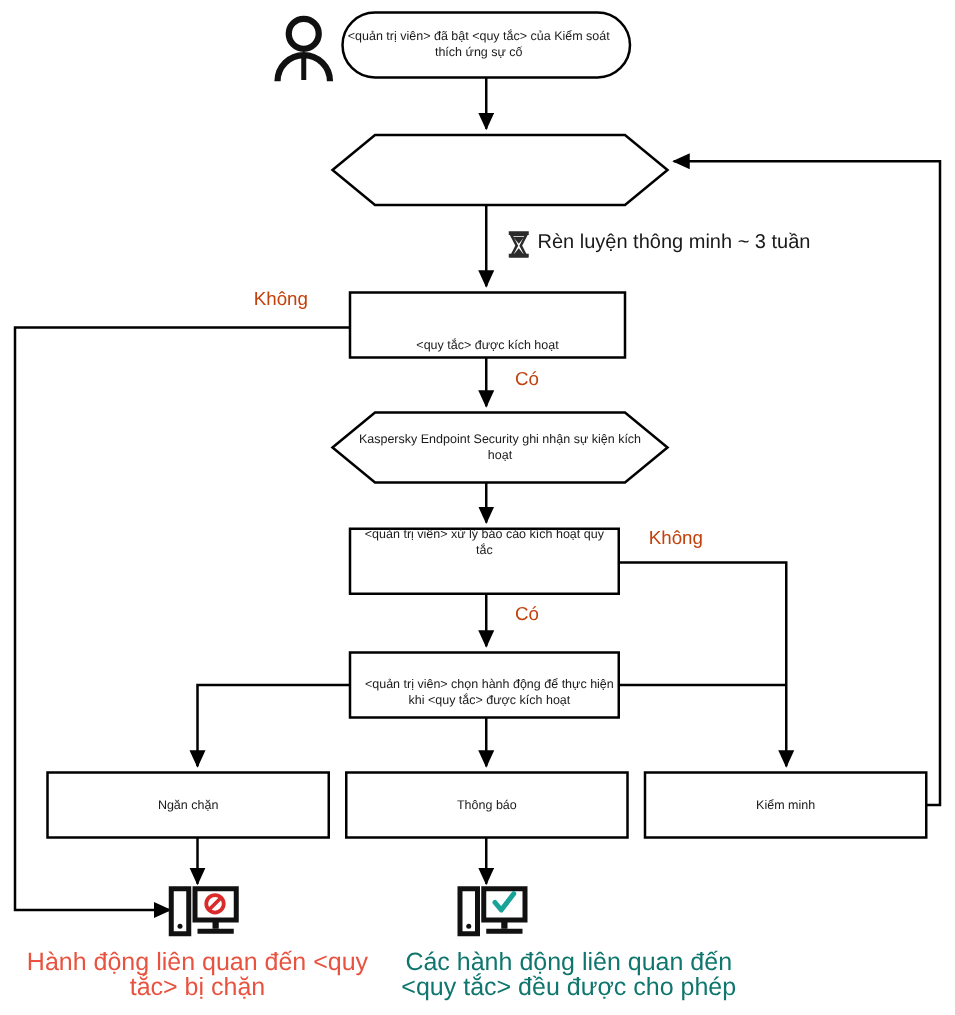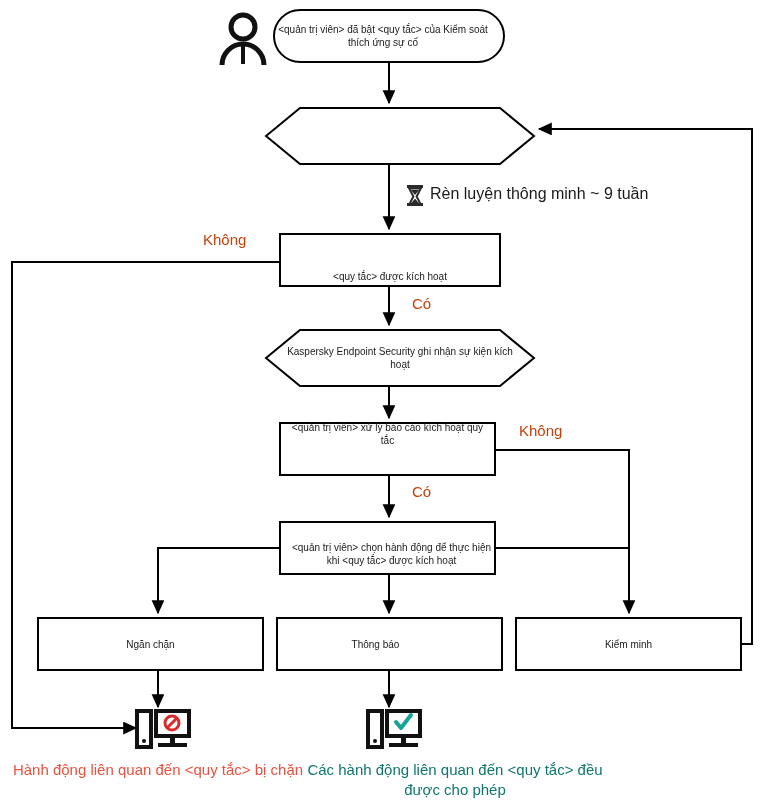--- a/index.html
+++ b/index.html
@@ -48,21 +48,21 @@
     font-size: 16px;
     color: #1a1a1a;
     white-space: nowrap;
     display: flex;
     align-items: center;
     gap: 8px;
   }
   .caption {
     position: absolute;
     text-align: center;
-    font-size: 15px;
+    font-size: 20px;
     line-height: 20px;
   }
   .caption-blocked { color: #e8523f; }
   .caption-allowed { color: #0f766e; }
 </style>
 </head>
 <body>
 
 <div id="canvas">
 
@@ -161,31 +161,31 @@
   <div class="node-text" style="left:285px; top:252px; width:210px; height:48px;">&lt;quy tắc&gt; được kích hoạt</div>
 
   <div class="node-text" style="left:285px; top:334px; width:230px; height:48px;">Kaspersky Endpoint Security ghi nhận sự kiện kích hoạt</div>
 
   <div class="node-text" style="left:285px; top:402px; width:205px; height:64px;">&lt;quản trị viên&gt; xử lý báo cáo kích hoạt quy tắc</div>
 
   <div class="node-text" style="left:289px; top:524px; width:205px; height:60px;">&lt;quản trị viên&gt; chọn hành động để thực hiện khi &lt;quy tắc&gt; được kích hoạt</div>
 
   <div class="node-text" style="left:43px; top:620px; width:215px; height:48px;">Ngăn chặn</div>
 
-  <div class="node-text" style="left:268px; top:620px; width:215px; height:48px;">Thông báo</div>
+  <div class="node-text" style="left:282px; top:620px; width:215px; height:48px;">Thông báo</div>
 
   <div class="node-text" style="left:521px; top:620px; width:215px; height:48px;">Kiểm minh</div>
 
   <div class="edge-label" style="left:203px; top:231px;">Không</div>
 
   <div class="edge-label" style="left:412px; top:295px;">Có</div>
 
   <div class="edge-label" style="left:519px; top:422px;">Không</div>
 
   <div class="edge-label" style="left:412px; top:483px;">Có</div>
 
-  <div class="timer-label" style="left:430px; top:185px;">Rèn luyện thông minh ~ 9 tuần</div>
+  <div class="timer-label" style="left:430px; top:185px;">Rèn luyện thông minh ~ 3 tuần</div>
 
   <div class="caption caption-blocked" style="left:8px; top:760px; width:300px;">Hành động liên quan đến &lt;quy tắc&gt; bị chặn</div>
 
   <div class="caption caption-allowed" style="left:305px; top:760px; width:300px;">Các hành động liên quan đến &lt;quy tắc&gt; đều được cho phép</div>
 
 </div>
 
 </body></html>

